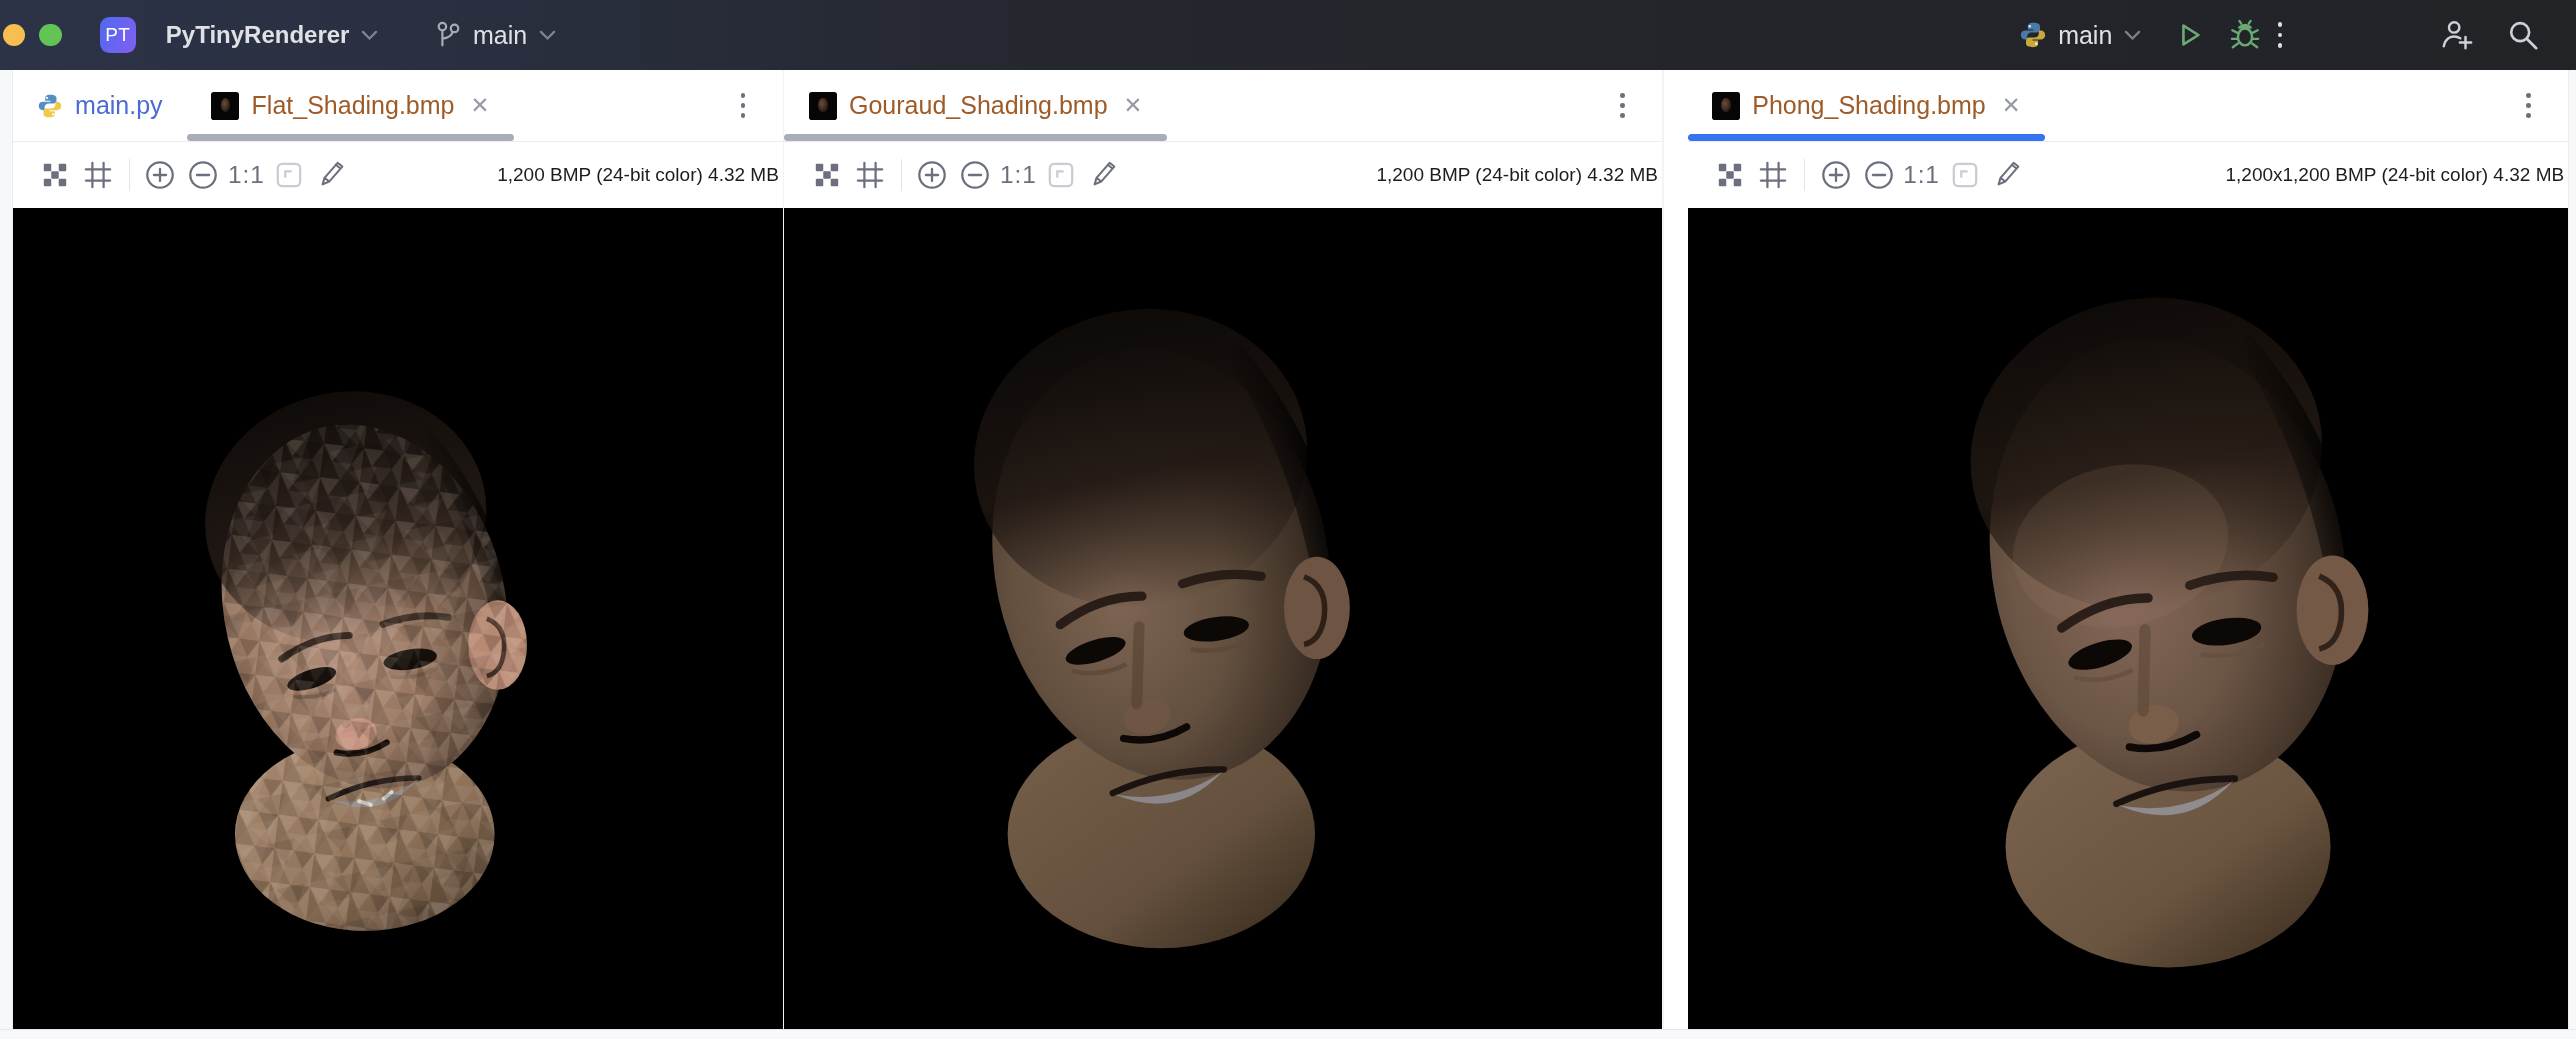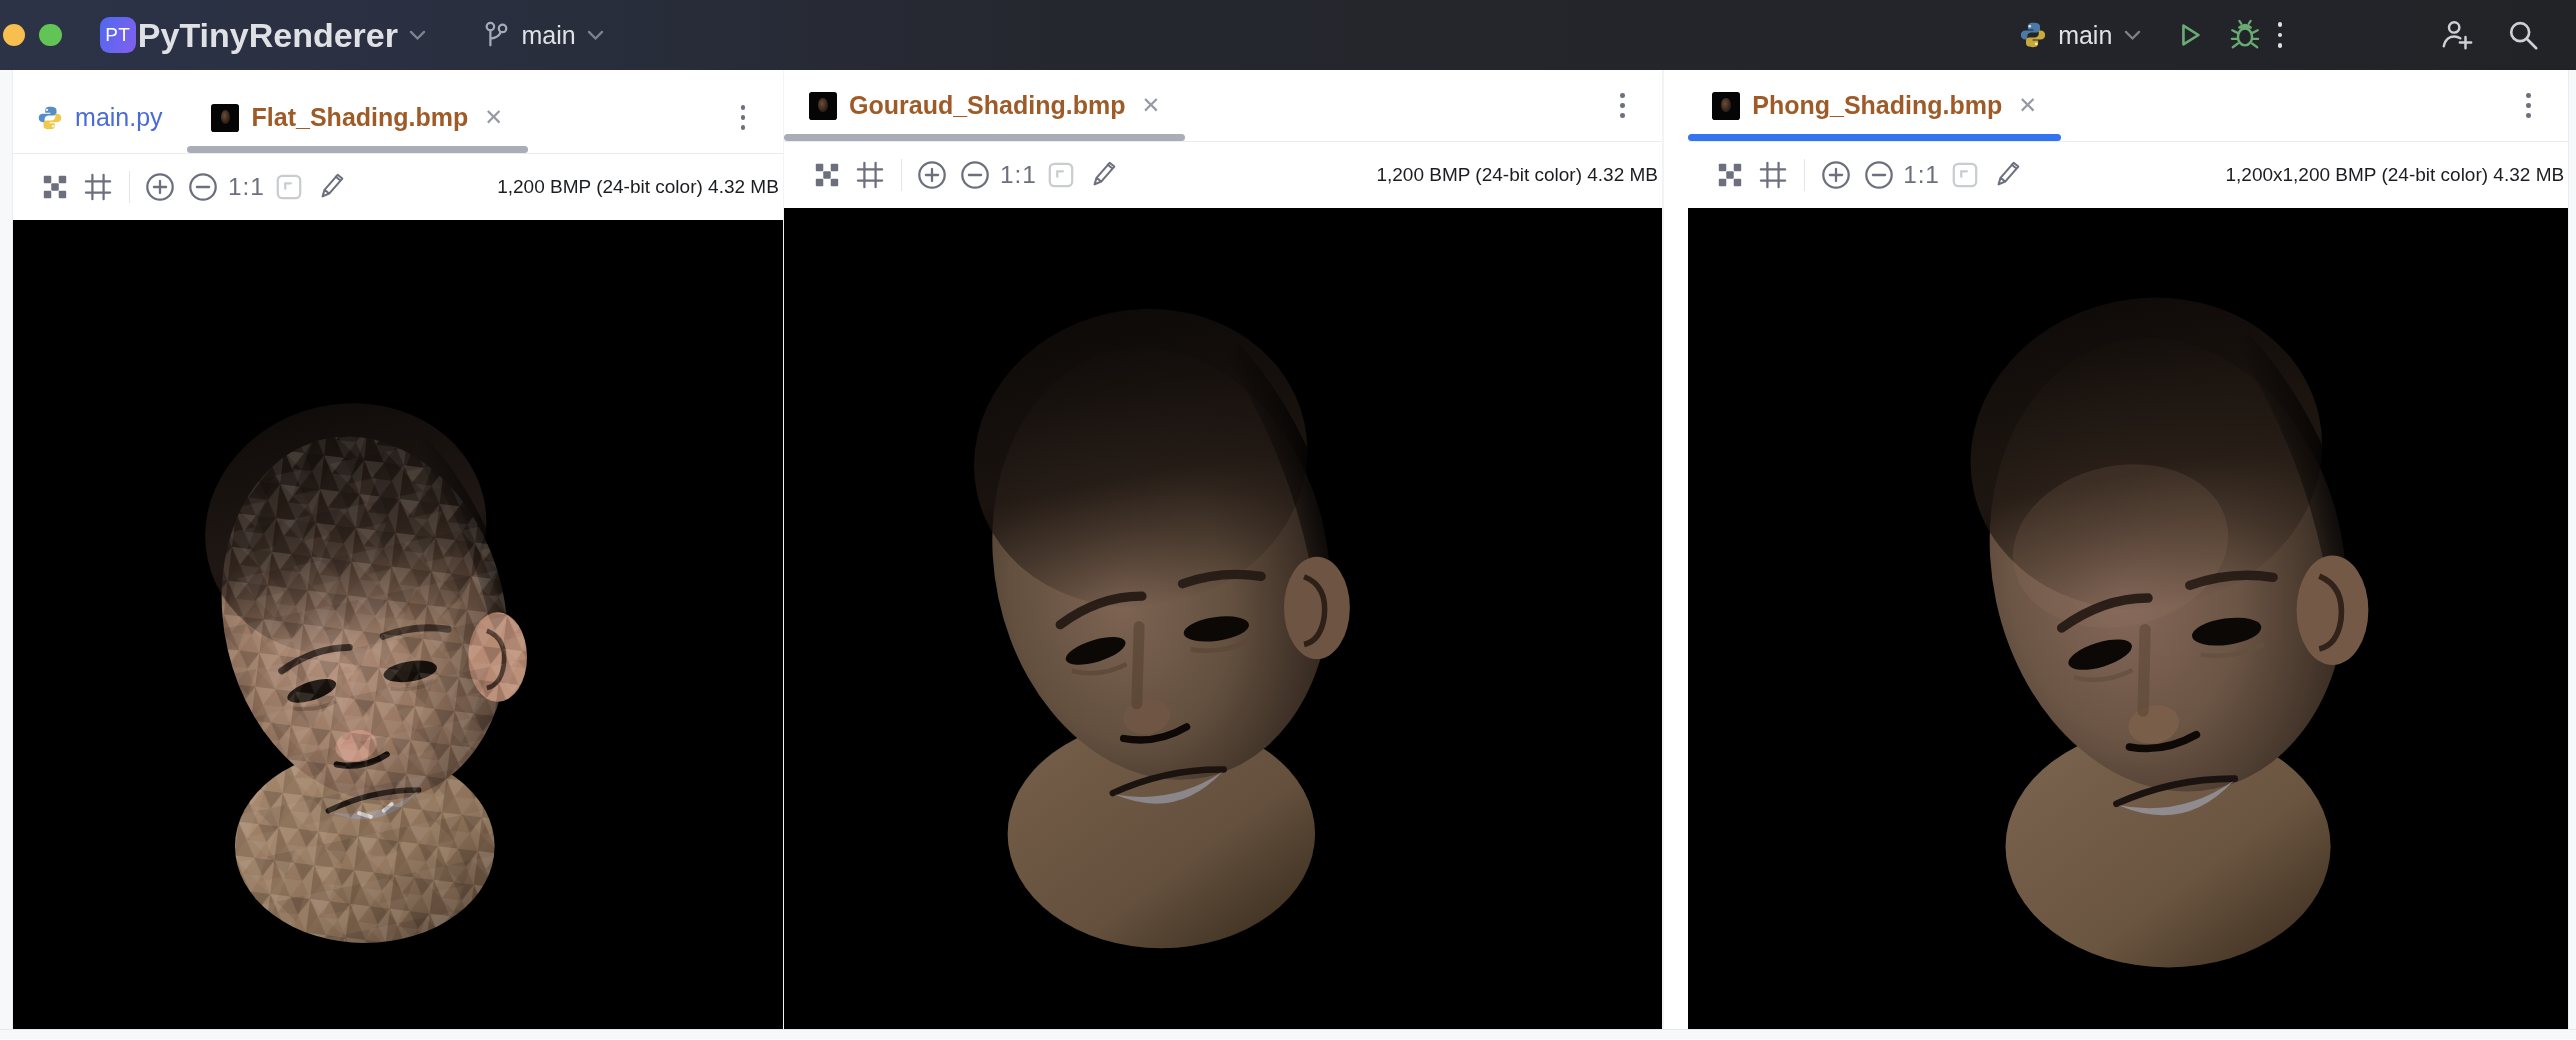--- a/index.html
+++ b/index.html
@@ -9,44 +9,44 @@
   
   .titlebar { height:70px; display:flex; align-items:center;
     background:linear-gradient(90deg,#2c3347 0%,#2a3041 16%,#25272e 42%,#212327 100%); }
   .lights { display:flex; gap:14px; margin-left:2.8px; }
   .light { width:22.5px; height:22.5px; border-radius:50%; }
   .light.yellow { background:#f6bf4f; }
   .light.green  { background:#62c454; }
   .pt-badge { margin-left:38px; width:36px; height:36px; border-radius:9.4px;
     background:linear-gradient(115deg,#5468ef 10%,#7e60f0 90%);
     color:#fff; font-size:19px; font-weight:normal; display:flex; align-items:center; justify-content:center; letter-spacing:0.5px; }
-  .proj-name { margin-left:2px; font-size:34px; font-weight:600; color:#dfe1e5; }
+  .proj-name { margin-left:30px; font-size:24px; font-weight:600; color:#dfe1e5; }
   .chev { margin-left:11.3px; opacity:.75; }
   .branch-widget { display:flex; align-items:center; margin-left:56px; }
   .branch-name { margin-left:11.3px; font-size:25px; color:#dfe1e5; }
   .tb-right { margin-left:auto; display:flex; align-items:center; }
   .run-name { margin-left:11.3px; font-size:25px; color:#dfe1e5; }
   .tb-btn { display:flex; align-items:center; justify-content:center; background:none; border:none; cursor:default; }
   .gap36{margin-left:34px;} .gap26{margin-left:24.4px;} .gap30{margin-left:28px;}
   .gap150{margin-left:141px;} .gap34{margin-left:32px;} .rpad{margin-right:36px;}
 
   
   .workspace { display:flex; height:959px; }
   .stripe { background:#f7f8fa; }
   .stripe.left  { width:13px; border-right:0.9px solid #ebecf0; }
   .stripe.right { width:8.4px;  border-left:0.9px solid #ebecf0; }
   .divider { width:1.9px; background:#f2f3f5; }
   .pane { display:flex; flex-direction:column; background:#fff; min-width:0; }
-  .pane.p1 { width:804px;margin-top:12px; } .pane.p2 { width:916px; } .pane.p3 { width:943px;padding-left:24px; }
+  .pane.p1 { width:804px; } .pane.p2 { width:916px; } .pane.p3 { width:943px;padding-left:24px; }
 
   .tabs { height:72px; border-bottom:0.9px solid #ebecf0; display:flex; align-items:stretch; }
   .tab { display:flex; align-items:center; gap:12.2px; padding:0 24.4px; position:relative; cursor:default; }
   .tab-label { font-size:25px; white-space:nowrap; }
   .tab-label.modified    { color:#4a6bd6; }
-  .tab-label.unversioned { color:#9e5b28;font-weight:bold; }
+  .tab-label.unversioned { color:#9e5b28; }
   .tab.selected::after { content:""; position:absolute; left:0; right:0; bottom:0; height:6.6px; border-radius:3.8px; }
   .tab.selected.ind-gray::after { background:#a9adb8; }
   .tab.selected.ind-blue::after { background:#3574f0; }
   .thumb { width:28px; height:28px; background:#050505; border-radius:2.8px; position:relative; flex:none; }
   .thumb::after { content:""; position:absolute; left:9.4px; top:6.6px; width:9.4px; height:14px; border-radius:50%;
     background:radial-gradient(ellipse at 40% 40%, #6d4c39 0%, #2a1d15 70%); }
   .close-x { font-size:22.5px; color:#9499a4; margin-left:3.8px; background:none; border:none; }
   .kebab { margin-left:auto; margin-right:20.7px; align-self:center; width:38px; height:38px;
     display:flex; flex-direction:column; align-items:center; justify-content:center; gap:5.6px; background:none; border:none; }
   .kebab i { width:4.7px; height:4.7px; border-radius:50%; background:#6c707e; }

